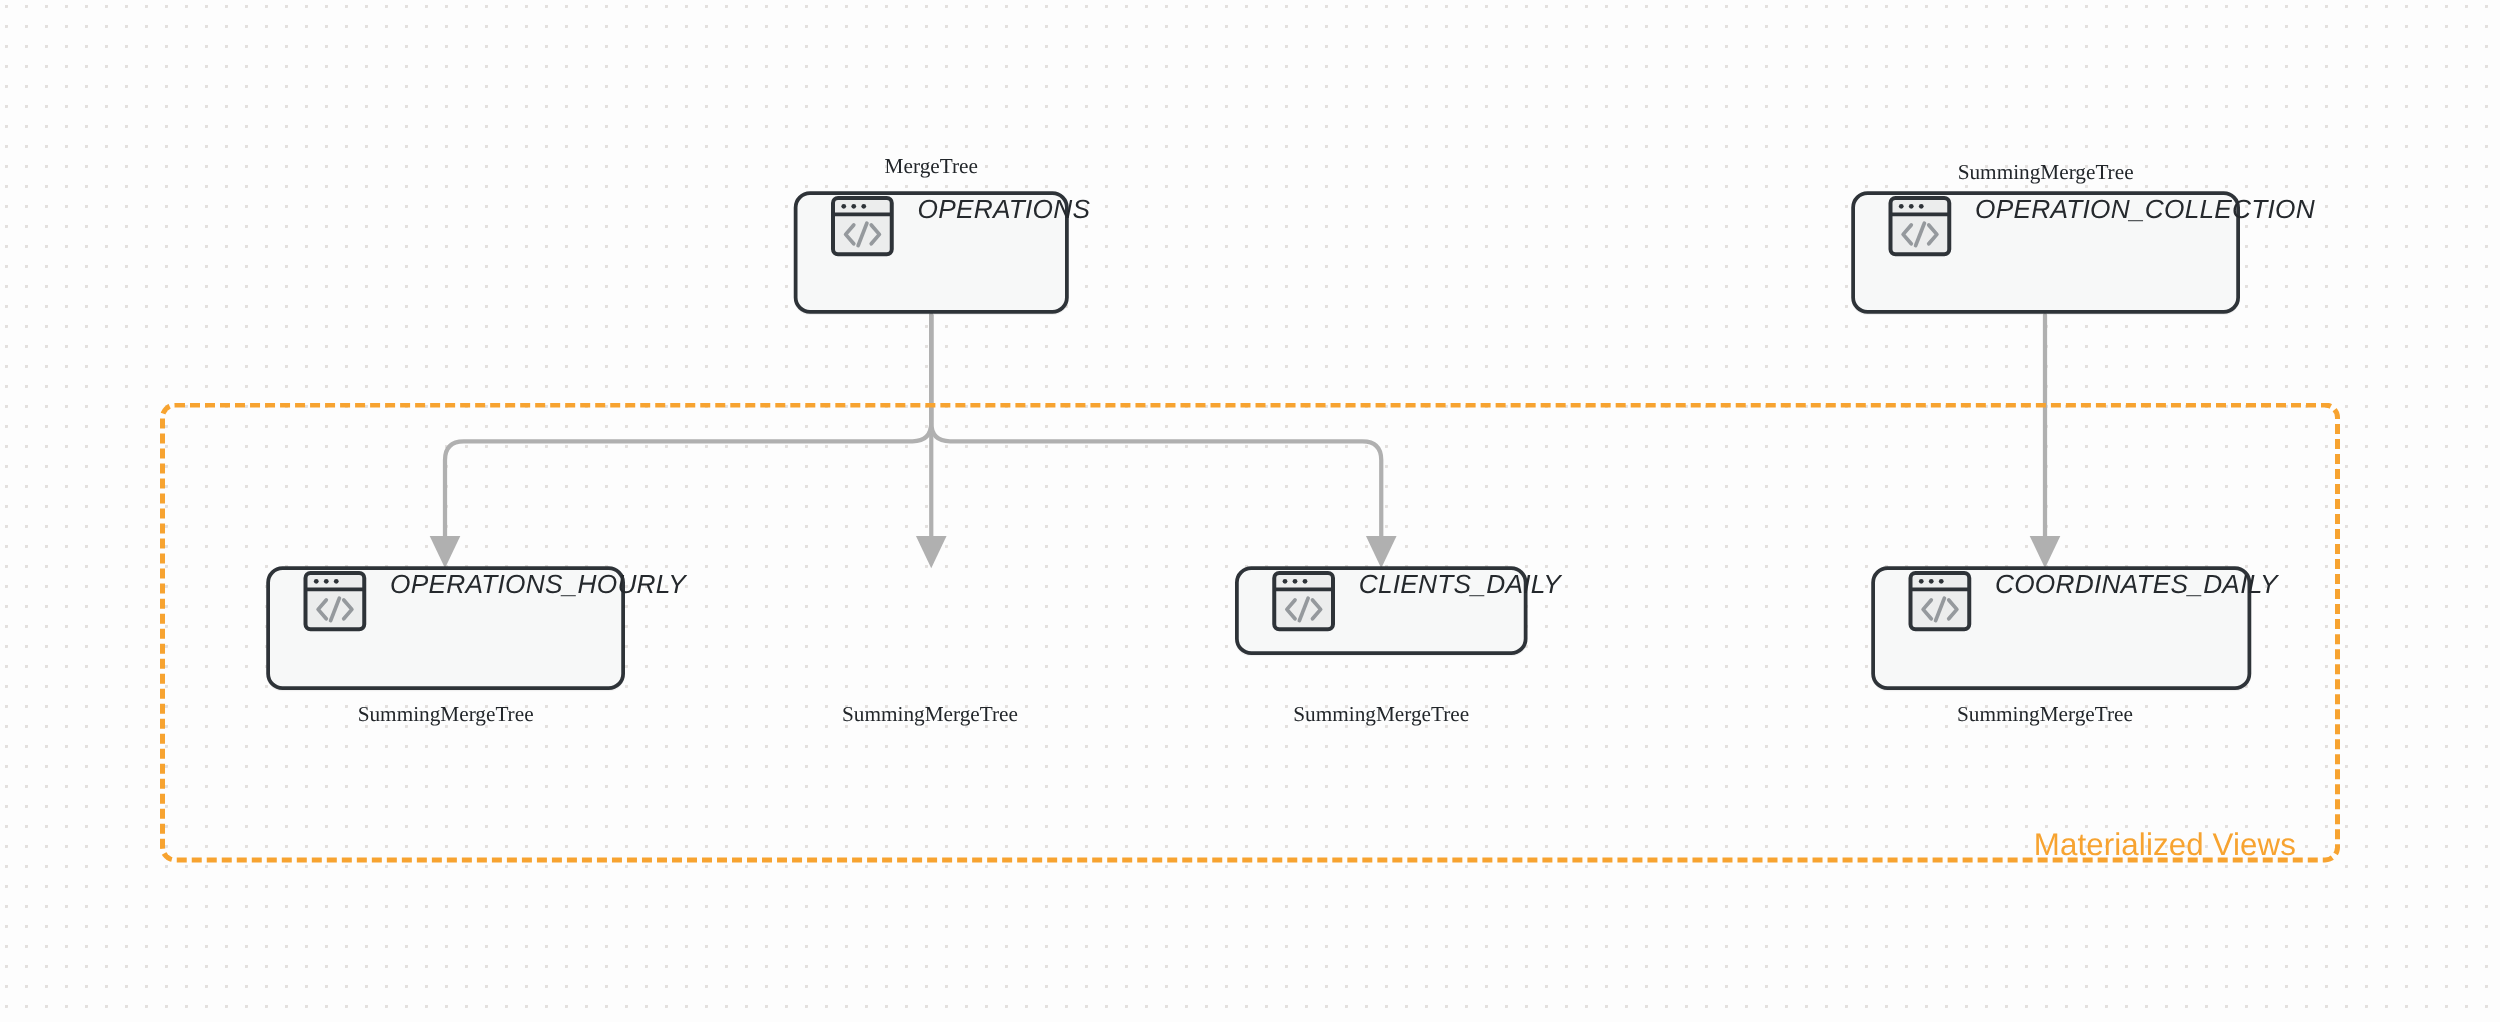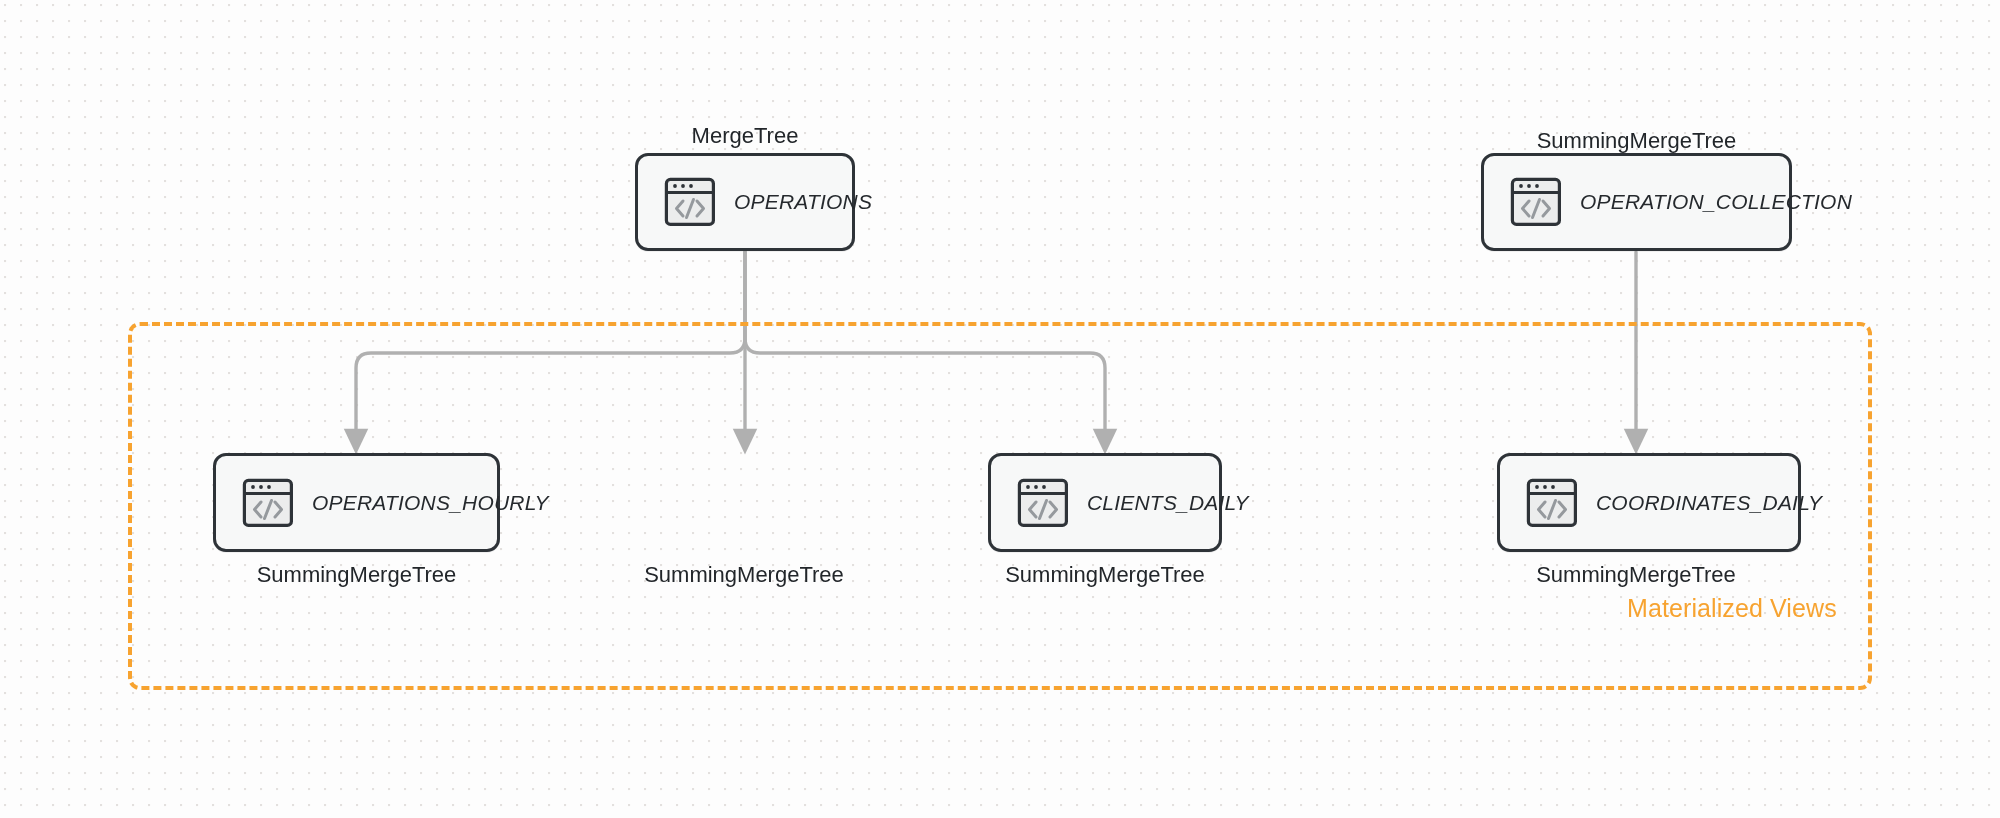--- a/index.html
+++ b/index.html
@@ -42,21 +42,21 @@
     font-size: 25px;
     font-family: "Liberation Sans", sans-serif;
     white-space: nowrap;
     letter-spacing: .1px;
   }
 
   
   .node {
     position: absolute;
     display: flex;
-    align-items: center;
+    align-items: flex-start;
     background: #f7f8f8;
     border: 3.5px solid #2e3338;
     border-radius: 13px;
     padding: 0 26px;
     box-shadow: 0 1px 0 rgba(0,0,0,.05);
   }
   .node .code-icon {
     flex: 0 0 auto;
     width: 52px;
     height: 50px;
@@ -68,25 +68,25 @@
     font-size: 21px;
     color: #25292d;
     white-space: nowrap;
     letter-spacing: .2px;
     font-family: "Liberation Sans", sans-serif;
   }
 
   
   .engine-caption {
     position: absolute;
-    font-size: 22px;
+    font-size: 17px;
     color: #22262a;
     white-space: nowrap;
     text-align: center;
-    font-family: Liberation Sans, sans-serif;
+    font-family: Liberation Serif, serif;
   }
 </style>
 </head>
 <body>
 
 <div id="canvas">
 
   <svg id="edges" viewBox="0 0 2000 818" width="2000" height="818" xmlns="http://www.w3.org/2000/svg">
     <defs>
       <marker id="arrowhead" markerWidth="9" markerHeight="9" refX="4.2" refY="4.4" orient="auto" markerUnits="strokeWidth">
@@ -97,21 +97,21 @@
     <path d="M745,252 L745,338 Q745,353 730,353 L371,353 Q356,353 356,368 L356,441" fill="none" stroke="#b0b0b0" stroke-width="3.4" stroke-linecap="round" marker-end="url(#arrowhead)"></path>
 
     <path d="M745,252 L745,441" fill="none" stroke="#b0b0b0" stroke-width="3.4" stroke-linecap="round" marker-end="url(#arrowhead)"></path>
 
     <path d="M745,252 L745,338 Q745,353 760,353 L1090,353 Q1105,353 1105,368 L1105,441" fill="none" stroke="#b0b0b0" stroke-width="3.4" stroke-linecap="round" marker-end="url(#arrowhead)"></path>
 
     <path d="M1636,252 L1636,441" fill="none" stroke="#b0b0b0" stroke-width="3.4" stroke-linecap="round" marker-end="url(#arrowhead)"></path>
   </svg>
 
   <div class="group-box" style="left:128px; top:322px; width:1744px; height:368px;"></div>
-  <div class="group-label" style="left:1627px; top:594px;">Materialized Views</div>
+  <div class="group-label" style="left:1627px; top:662px;">Materialized Views</div>
 
   <div class="engine-caption" style="left:635px; top:123px; width:220px;">MergeTree</div>
 
   <div class="node" style="left:635px; top:153px; width:220px; height:98px;">
     <svg class="code-icon" viewBox="0 0 52 50" xmlns="http://www.w3.org/2000/svg">
       <rect x="2.4" y="2.4" width="47" height="45" rx="4" ry="4" fill="#eceded" stroke="#2e3338" stroke-width="3.2"></rect>
       <line x1="2.4" y1="15.5" x2="49.4" y2="15.5" stroke="#2e3338" stroke-width="3"></line>
       <circle cx="11" cy="9" r="1.9" fill="#2e3338"></circle>
       <circle cx="19" cy="9" r="1.9" fill="#2e3338"></circle>
       <circle cx="27" cy="9" r="1.9" fill="#2e3338"></circle>
@@ -148,21 +148,21 @@
       <path d="M19,24 L12.5,31.5 L19,39" fill="none" stroke="#95999d" stroke-width="3" stroke-linecap="round" stroke-linejoin="round"></path>
       <path d="M33,24 L39.5,31.5 L33,39" fill="none" stroke="#95999d" stroke-width="3" stroke-linecap="round" stroke-linejoin="round"></path>
       <line x1="29.5" y1="22.5" x2="22.5" y2="40.5" stroke="#95999d" stroke-width="3" stroke-linecap="round"></line>
     </svg>
     <span class="node-label">OPERATIONS_HOURLY</span>
   </div>
   <div class="engine-caption" style="left:213px; top:562px; width:287px;">SummingMergeTree</div>
 
   <div class="engine-caption" style="left:610px; top:562px; width:268px;">SummingMergeTree</div>
 
-  <div class="node" style="left:988px; top:453px; width:234px; height:99px;">
+  <div class="node" style="left:988px; top:453px; width:234px; height:71px;">
     <svg class="code-icon" viewBox="0 0 52 50" xmlns="http://www.w3.org/2000/svg">
       <rect x="2.4" y="2.4" width="47" height="45" rx="4" ry="4" fill="#eceded" stroke="#2e3338" stroke-width="3.2"></rect>
       <line x1="2.4" y1="15.5" x2="49.4" y2="15.5" stroke="#2e3338" stroke-width="3"></line>
       <circle cx="11" cy="9" r="1.9" fill="#2e3338"></circle>
       <circle cx="19" cy="9" r="1.9" fill="#2e3338"></circle>
       <circle cx="27" cy="9" r="1.9" fill="#2e3338"></circle>
       <path d="M19,24 L12.5,31.5 L19,39" fill="none" stroke="#95999d" stroke-width="3" stroke-linecap="round" stroke-linejoin="round"></path>
       <path d="M33,24 L39.5,31.5 L33,39" fill="none" stroke="#95999d" stroke-width="3" stroke-linecap="round" stroke-linejoin="round"></path>
       <line x1="29.5" y1="22.5" x2="22.5" y2="40.5" stroke="#95999d" stroke-width="3" stroke-linecap="round"></line>
     </svg>

